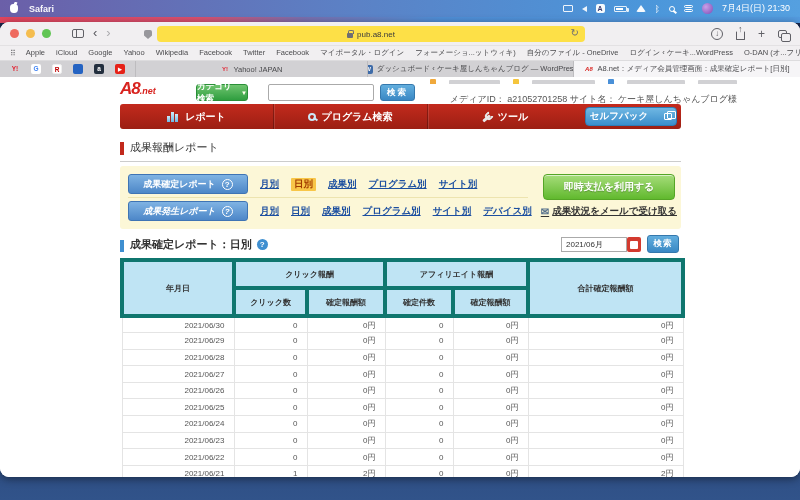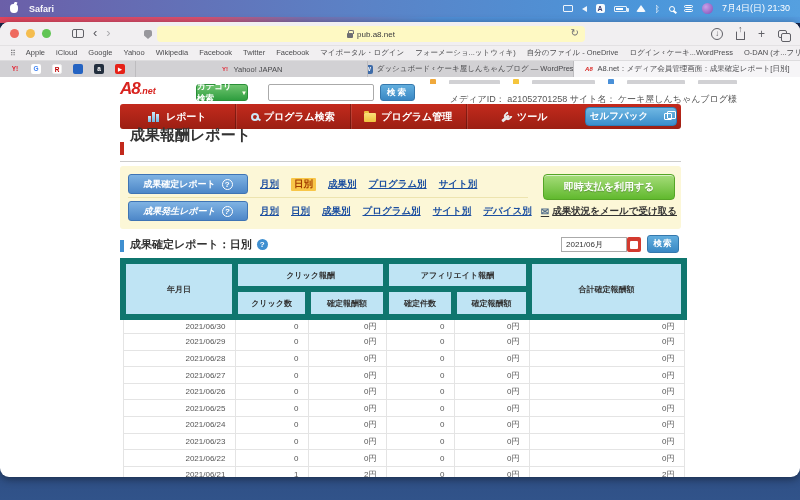--- a/index.html
+++ b/index.html
@@ -41,21 +41,21 @@
   .toolbar{height:24px;background:#f1eff1;display:flex;align-items:center;padding:0 10px;gap:9px;position:relative;border-bottom:1px solid #e3e1e3;}
   .tl{width:9px;height:9px;border-radius:50%;display:inline-block;}
   .tl.r{background:#ee6a5f;} .tl.y{background:#f5bd4f;} .tl.g{background:#61c554;}
   .lights{display:flex;gap:7px;margin-right:12px;}
   .sbicon{width:12px;height:9px;border:1px solid #606066;border-radius:2px;position:relative;}
   .sbicon::after{content:"";position:absolute;left:3px;top:0;bottom:0;width:1px;background:#606066;}
   .navarr{font-size:13px;color:#58585e;line-height:1;margin-top:-2px;}
   .navarr.fwd{color:#abaaae;}
   .shield{position:absolute;left:144px;top:8px;width:8px;height:9px;background:#98979c;
     clip-path:polygon(0 0,100% 0,100% 62%,50% 100%,0 62%);border-radius:2px;}
-  .urlfield{position:absolute;left:157px;width:428px;top:4px;height:16px;background:#fef9c3;border-radius:4px;
+  .urlfield{position:absolute;left:157px;width:428px;top:4px;height:16px;background:#fde047;border-radius:4px;
     display:flex;align-items:center;justify-content:center;gap:4px;font-size:8px;color:#39393d;}
   .lock{width:6px;height:5px;background:#6e6e73;border-radius:1px;position:relative;margin-top:2px;}
   .lock::before{content:"";position:absolute;top:-3px;left:1px;width:4px;height:3px;border:1px solid #6e6e73;border-bottom:none;border-radius:2px 2px 0 0;}
   .reload{position:absolute;right:6px;top:1px;font-size:10px;color:#6e6e73;}
   .ticons{position:absolute;right:10px;top:0;height:24px;display:flex;align-items:center;gap:13px;color:#606066;}
   .dl{width:12px;height:12px;border:1px solid #606066;border-radius:50%;font-size:8px;line-height:10px;text-align:center;}
   .share{position:relative;width:9px;height:9px;border:1px solid #606066;border-top-color:transparent;border-radius:1px;margin-top:3px;}
   .share::after{content:"↑";position:absolute;top:-8px;left:1px;font-size:9px;color:#606066;}
   .plus{font-size:12px;line-height:1;}
   .tov{width:9px;height:8px;border:1px solid #606066;border-radius:2px;position:relative;margin-right:3px;}
@@ -76,21 +76,21 @@
   .pin-youtube{background:#e62117;color:#fff;font-size:5px;}
   .tab{display:flex;align-items:center;justify-content:center;gap:4px;font-size:7.5px;color:#49494c;
     border-left:1px solid #bdbcbf;overflow:hidden;white-space:nowrap;padding:0 6px;}
   .tab .fav{width:9px;height:9px;border-radius:2px;font-size:6px;font-weight:bold;line-height:9px;text-align:center;flex:0 0 auto;}
   .fav-yahoo{color:#e2202f;font-size:7px;}
   .fav-wp{background:#3e6ba8;color:#fff;border-radius:50%;}
   .fav-a8{color:#d8231f;font-style:italic;font-size:7px;}
   .tab.t1{width:232px;} .tab.t2{width:206px;} .tab.t3{flex:1;background:#f6f5f7;border-left:1px solid #bdbcbf;}
 
   
-  .page{position:absolute;top:55px;left:0;right:0;bottom:0;background:#fff;border-radius:31px;}
+  .page{position:absolute;top:55px;left:0;right:0;bottom:0;background:#fff;}
   .utilrow{position:absolute;top:0;left:430px;width:307px;height:7px;overflow:hidden;display:flex;gap:13px;align-items:flex-start;}
   .utilrow .dotic{width:6px;height:6px;border-radius:1px;margin-top:2px;flex:0 0 auto;}
   .utilrow .frag{height:5px;background:#9a9aa0;opacity:.45;border-radius:1px;margin-top:3px;}
 
   .a8logo{position:absolute;left:120px;top:3px;color:#d8231f;font-weight:bold;font-style:italic;line-height:1;}
   .a8logo .big{font-size:17px;letter-spacing:-1px;}
   .a8logo .small{font-size:9px;}
   .catbtn{position:absolute;left:196px;top:7px;width:52px;height:17px;border-radius:3px;
     background:linear-gradient(#6fc46f,#2f9e3f);border:1px solid #2a8f38;color:#fff;font-size:8.5px;font-weight:bold;
     display:flex;align-items:center;justify-content:center;gap:6px;}
@@ -116,21 +116,21 @@
   .ic-folder::before{content:"";position:absolute;top:-2px;left:0;width:5px;height:2px;background:#eec23f;border-radius:1px 1px 0 0;}
   .ic-wrench{position:relative;width:12px;height:12px;}
   .ic-wrench::before{content:"";position:absolute;left:1px;top:6px;width:9px;height:2.5px;background:#e8e8e8;transform:rotate(-40deg);border-radius:1px;}
   .ic-wrench::after{content:"";position:absolute;right:0;top:1px;width:4px;height:4px;border:2px solid #e8e8e8;border-radius:50%;border-top-color:transparent;transform:rotate(45deg);}
   .selfback{flex:0 0 auto;width:92px;margin:3px 4px;background:linear-gradient(#6fb7e3,#3b8ecb);border:1px solid #2f7cb5;border-radius:4px;
     color:#fff;font-size:9.5px;font-weight:bold;display:flex;align-items:center;justify-content:center;gap:16px;}
   .winic{width:8px;height:7px;border:1px solid #fff;border-radius:1px;position:relative;}
   .winic::after{content:"";position:absolute;left:2px;top:-3px;width:7px;height:6px;border:1px solid #fff;border-radius:1px;}
 
   .stitle-bar{position:absolute;left:120px;top:65px;width:4px;height:13px;background:#c2291c;}
-  .stitle{position:absolute;left:130px;top:49px;font-size:15px;font-weight:bold;color:#333;}
+  .stitle{position:absolute;left:130px;top:63px;font-size:11px;font-weight:normal;color:#333;}
   .shr{position:absolute;left:120px;top:84px;width:561px;height:1px;background:#ccc;}
 
   .ypanel{position:absolute;left:120px;top:89px;width:561px;height:63px;background:#fcf7d7;border-radius:3px;}
   .repbtn{position:absolute;left:8px;width:120px;height:20px;border-radius:3px;
     background:linear-gradient(#7fb3e3,#4d87c8);border:1px solid #3f74b4;color:#fff;font-size:9px;font-weight:bold;
     display:flex;align-items:center;justify-content:center;gap:6px;}
   .repbtn.r1{top:8px;} .repbtn.r2{top:35px;font-style:italic;}
   .qhelp{display:inline-flex;width:11px;height:11px;border:1px solid #fff;border-radius:50%;align-items:center;justify-content:center;font-size:8px;font-weight:bold;color:#fff;}
   .qhelp::after{content:"?";}
   .linkrow{position:absolute;left:140px;display:flex;gap:12px;font-size:9.5px;font-weight:bold;}
@@ -150,21 +150,21 @@
   .bluehelp::after{content:"?";}
   .period{position:absolute;left:561px;top:160px;width:66px;height:15px;border:1px solid #aaa;background:#fff;font-size:8px;color:#333;
     display:flex;align-items:center;padding:0 4px;}
   .calbtn{position:absolute;left:627px;top:160px;width:14px;height:15px;background:#d33a2f;border-radius:2px;position:absolute;}
   .calbtn::after{content:"";position:absolute;left:3px;top:4px;right:3px;bottom:3px;background:#fff;border-radius:1px;}
   .tsearch{position:absolute;left:647px;top:158px;width:32px;height:18px;border-radius:3px;
     background:linear-gradient(#62aede,#3a88c4);border:1px solid #3478ad;color:#fff;font-size:8.5px;font-weight:bold;
     display:flex;align-items:center;justify-content:center;letter-spacing:1px;}
 
   .rtable{position:absolute;left:120px;top:181px;width:561px;border-collapse:collapse;table-layout:fixed;}
-  .rtable th{background:#bfe4f4;color:#333;font-size:8px;font-weight:bold;border:6px solid #0f766e;height:28px;}
+  .rtable th{background:#bfe4f4;color:#333;font-size:8px;font-weight:bold;border:4px solid #0f766e;height:28px;}
   .rtable td{font-size:8px;color:#555;border:1px solid #e4e4e4;height:16.6px;padding:0 9px;text-align:right;background:#fff;}
   .c0{width:112px;} .c1{width:73px;} .c2{width:78px;} .c3{width:68px;} .c4{width:75px;} .c5{width:155px;}
 </style>
 </head>
 <body>
 
 <div class="menubar">
   <span class="apl"></span>
   <span class="mi app">Safari</span>
   <span class="mstatus">
@@ -274,24 +274,20 @@
     <div class="mediainfo">メディアID： a21052701258 サイト名： ケーキ屋しんちゃんブログ様</div>
 
     <div class="mainnav">
       <span class="nitem">
           <span class="ic-chart"></span>
           <span>レポート</span>
         </span>
         <span class="nitem">
           <span class="ic-search"></span>
           <span>プログラム検索</span>
-        </span>
-        <span class="nitem">
-          <span class="ic-folder"></span>
-          <span>プログラム管理</span>
         </span>
         <span class="nitem">
           <span class="ic-wrench"></span>
           <span>ツール</span>
         </span>
         <span class="selfback" style="order:99;">
         <span>セルフバック</span>
         <span class="winic"></span>
       </span>
     </div>

